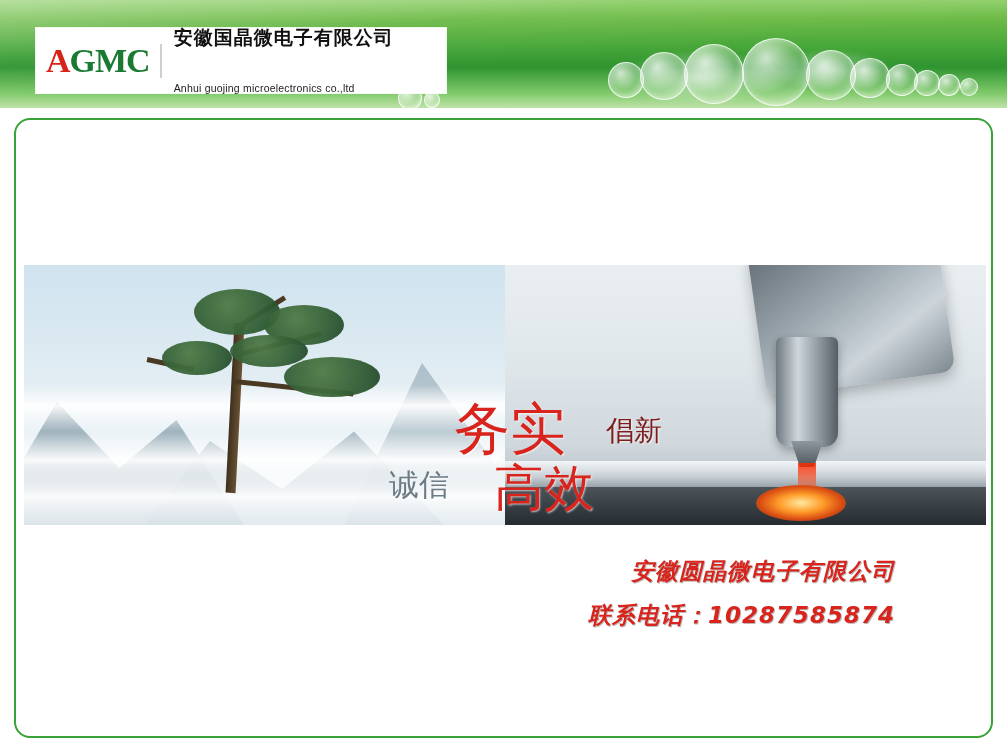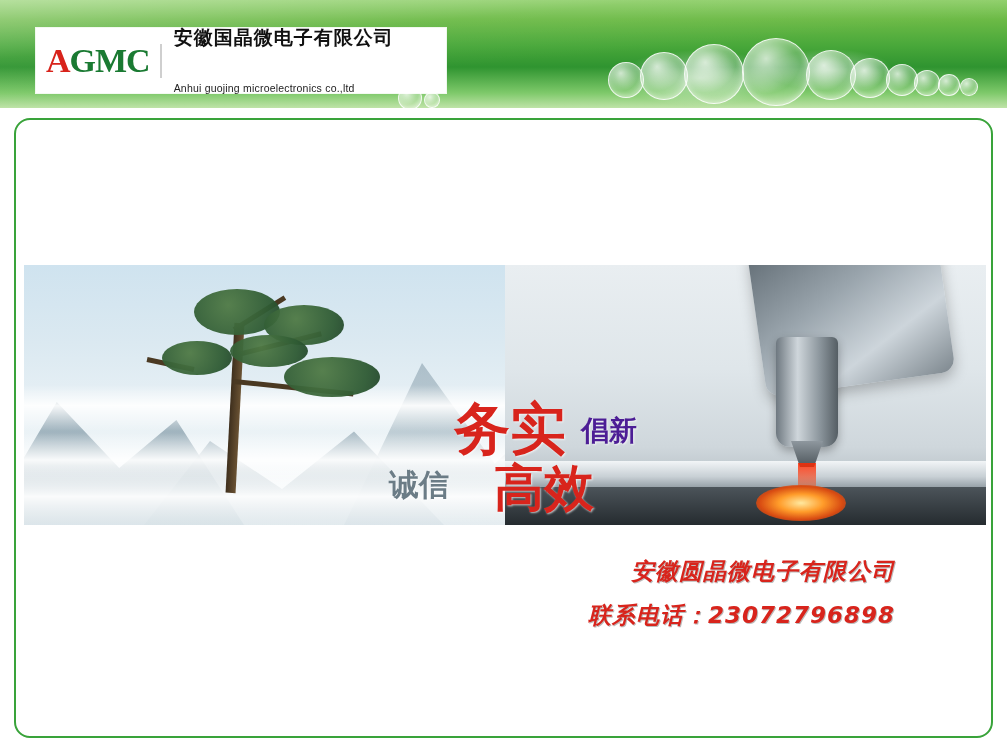--- a/index.html
+++ b/index.html
@@ -252,29 +252,29 @@
     position: absolute;
     left: 0; right: 0;
     top: 222px; height: 40px;
     background: linear-gradient(180deg, #4c545a, #23292d);
   }
 
   
   .slogan {
     position: absolute;
     font-family: "DejaVu Sans", sans-serif;
-    font-weight: bold;
+    font-weight: normal;
     line-height: 1;
     color: #d8241c;
     text-shadow: 1px 1px 2px rgba(255,255,255,0.7);
   }
   .slogan.w-wushi { left: 430px; top: 136px; font-size: 56px; }
   .slogan.w-gaoxiao { left: 470px; top: 198px; font-size: 50px; }
   .slogan.w-chengxin { left: 365px; top: 205px; font-size: 30px; color: #6b7c86; }
-  .slogan.w-changxin { left: 557px; top: 152px; font-size: 28px; color: #4c1d95; }
+  .slogan.w-changxin { left: 582px; top: 152px; font-size: 28px; color: #7f1d1d; }
 
   
   .contact {
     position: absolute;
     right: 96px; top: 430px;
     text-align: right;
     font-family: "DejaVu Sans", sans-serif;
     font-weight: bold;
     font-style: italic;
     font-size: 23px;
@@ -355,17 +355,17 @@
       </div>
 
       <div class="slogan w-chengxin">诚信</div>
       <div class="slogan w-wushi">务实</div>
       <div class="slogan w-changxin">倡新</div>
       <div class="slogan w-gaoxiao">高效</div>
     </div>
 
     <div class="contact">
       <div>安徽圆晶微电子有限公司</div>
-      <div>联系电话：23072796898</div>
+      <div>联系电话：10287585874</div>
     </div>
 
   </div>
 </div>
 
 </body></html>

